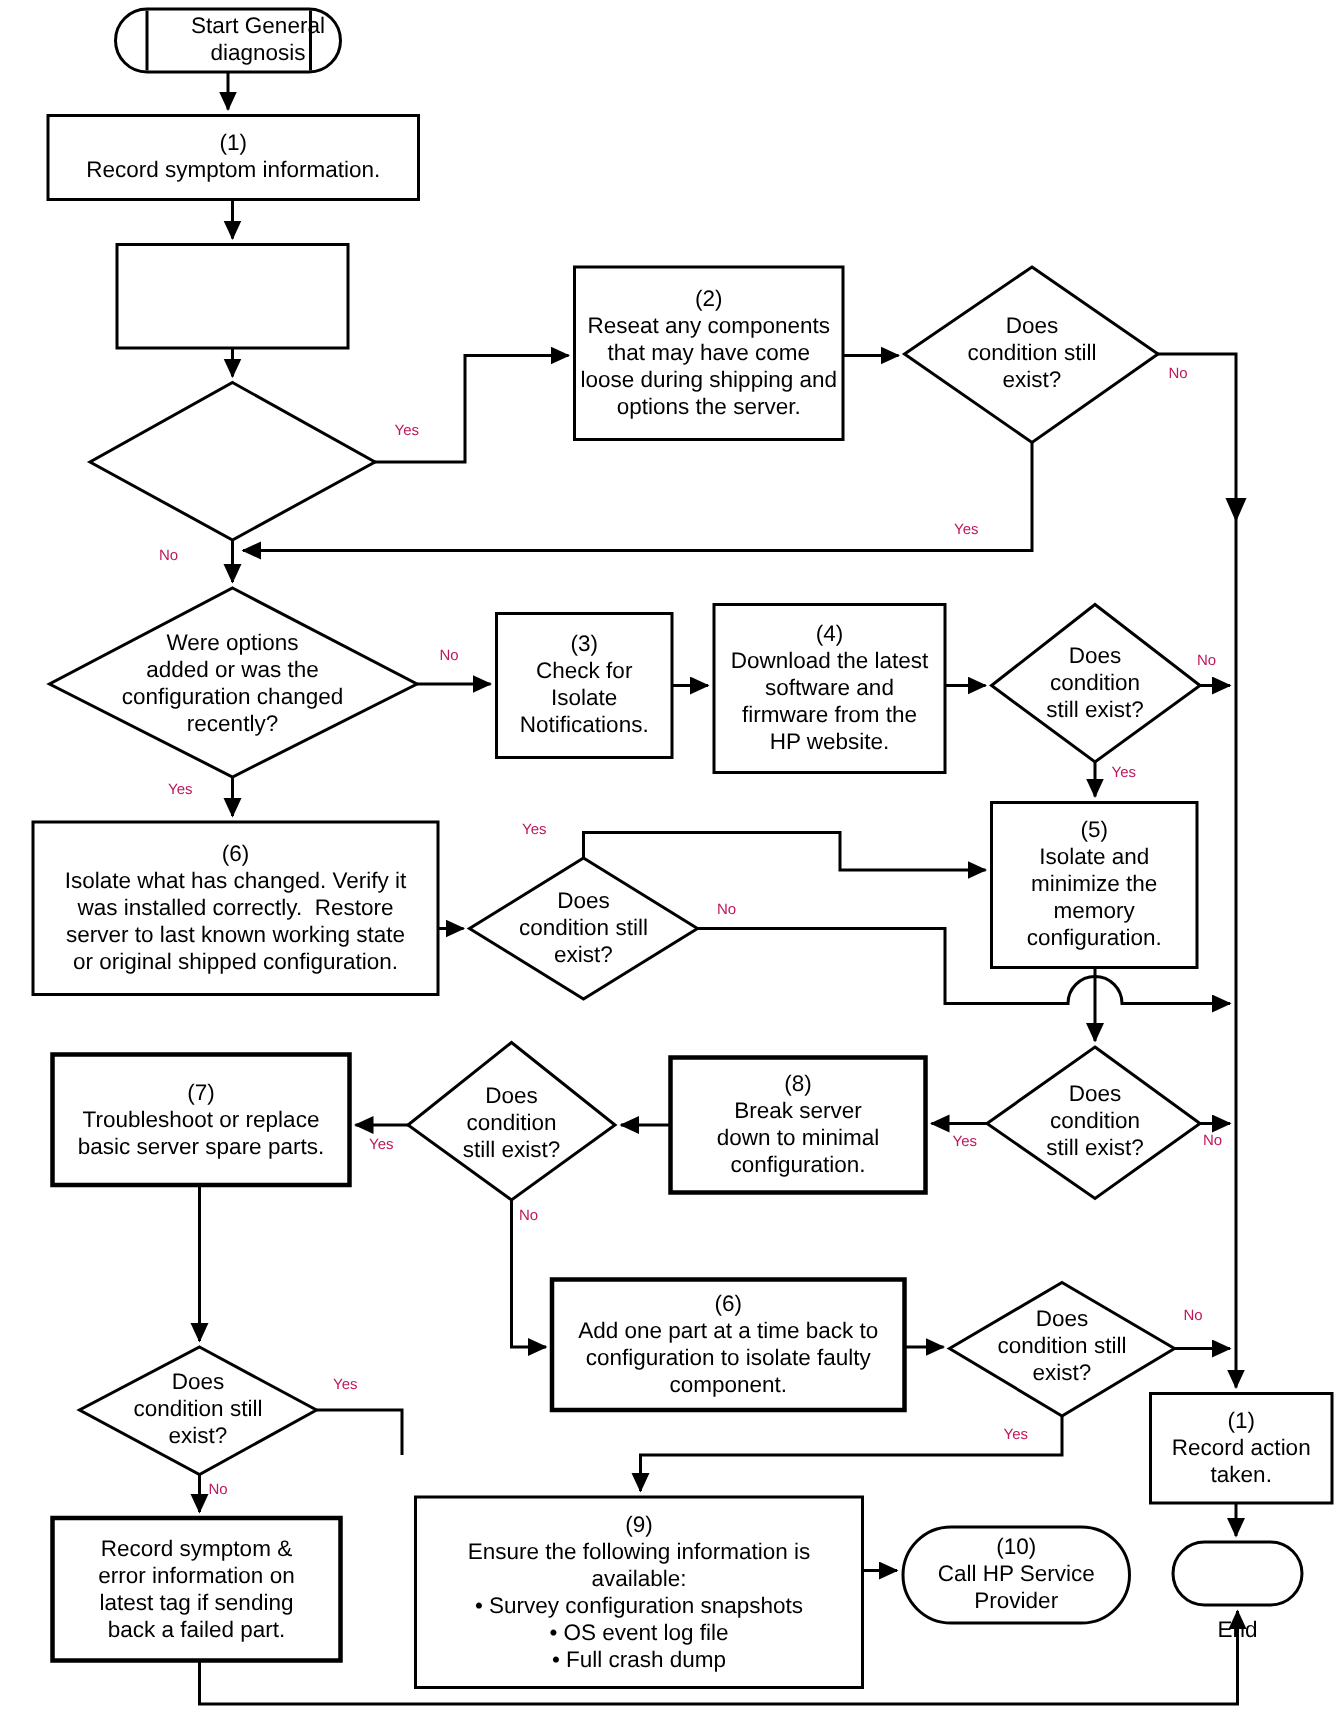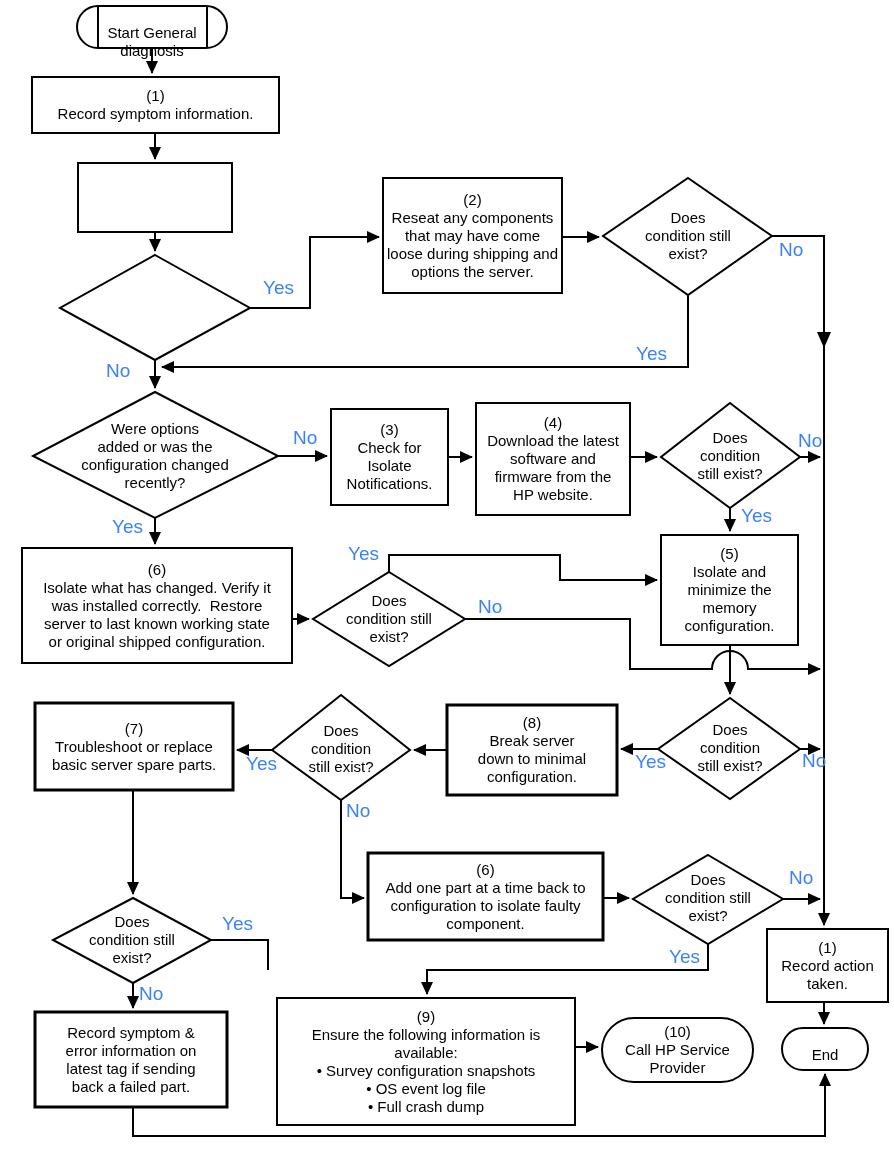--- a/index.html
+++ b/index.html
@@ -2,21 +2,21 @@
 <html><head>
 <meta charset="utf-8">
 <style>
   html,body{margin:0;padding:0;background:#ffffff;}
   .stage{position:relative;width:894px;height:1150px;background:#ffffff;
          font-family:"Liberation Sans", sans-serif;color:#000;overflow:hidden;}
   .stage svg{position:absolute;left:0;top:0;}
   .txt{position:absolute;display:flex;flex-direction:column;justify-content:center;
        align-items:center;text-align:center;font-size:15px;line-height:18px;color:#000;}
   .txt .ln{display:block;white-space:pre;}
-  .lbl{position:absolute;font-size:19px;line-height:16px;color:#3b82f6;white-space:nowrap;}
+  .lbl{position:absolute;font-size:10px;line-height:16px;color:#be185d;white-space:nowrap;}
   path,polygon,rect,line{shape-rendering:geometricPrecision;}
 </style>
 </head>
 <body>
 
 <div class="stage">
 
 <svg width="894" height="1150" viewBox="0 0 894 1150">
   <defs>
     <marker id="arr" markerWidth="15" markerHeight="13" refX="12" refY="6" orient="auto" markerUnits="userSpaceOnUse">
@@ -84,21 +84,21 @@
     <polygon points="708,855 783,899 708,944 633,899"></polygon>
     <polygon points="133,898 211,940 133,983 53,940"></polygon>
     <rect x="35" y="1012" width="192" height="95" stroke-width="3"></rect>
     <rect x="277" y="998" width="298" height="127"></rect>
     <rect x="602" y="1018" width="151" height="64" rx="32"></rect>
     <rect x="767" y="929" width="121" height="73"></rect>
     <rect x="782" y="1028" width="86" height="42" rx="21"></rect>
   </g>
 </svg>
 
-<div class="txt" style="left:77px;top:21px;width:150px;height:42px;">
+<div class="txt" style="left:77px;top:6px;width:150px;height:42px;padding-left:20px;">
       <span class="ln">Start General</span>
       <span class="ln">diagnosis</span>
     </div>
 <div class="txt" style="left:32px;top:77px;width:247px;height:56px;">
       <span class="ln">(1)</span>
       <span class="ln">Record symptom information.</span>
     </div>
 <div class="txt" style="left:383px;top:178px;width:179px;height:115px;">
       <span class="ln">(2)</span>
       <span class="ln">Reseat any components</span>
@@ -208,21 +208,21 @@
 <div class="txt" style="left:602px;top:1018px;width:151px;height:64px;">
       <span class="ln">(10)</span>
       <span class="ln">Call HP Service</span>
       <span class="ln">Provider</span>
     </div>
 <div class="txt" style="left:767px;top:929px;width:121px;height:73px;">
       <span class="ln">(1)</span>
       <span class="ln">Record action</span>
       <span class="ln">taken.</span>
     </div>
-<div class="txt" style="left:782px;top:1028px;width:86px;height:54px;">
+<div class="txt" style="left:782px;top:1060px;width:86px;height:54px;">
       <span class="ln">End</span>
     </div>
 
 <div class="lbl" style="left:263px;top:280px;">Yes</div>
 <div class="lbl" style="left:106px;top:363px;">No</div>
 <div class="lbl" style="left:779px;top:242px;">No</div>
 <div class="lbl" style="left:636px;top:346px;">Yes</div>
 <div class="lbl" style="left:293px;top:430px;">No</div>
 <div class="lbl" style="left:112px;top:519px;">Yes</div>
 <div class="lbl" style="left:798px;top:433px;">No</div>

